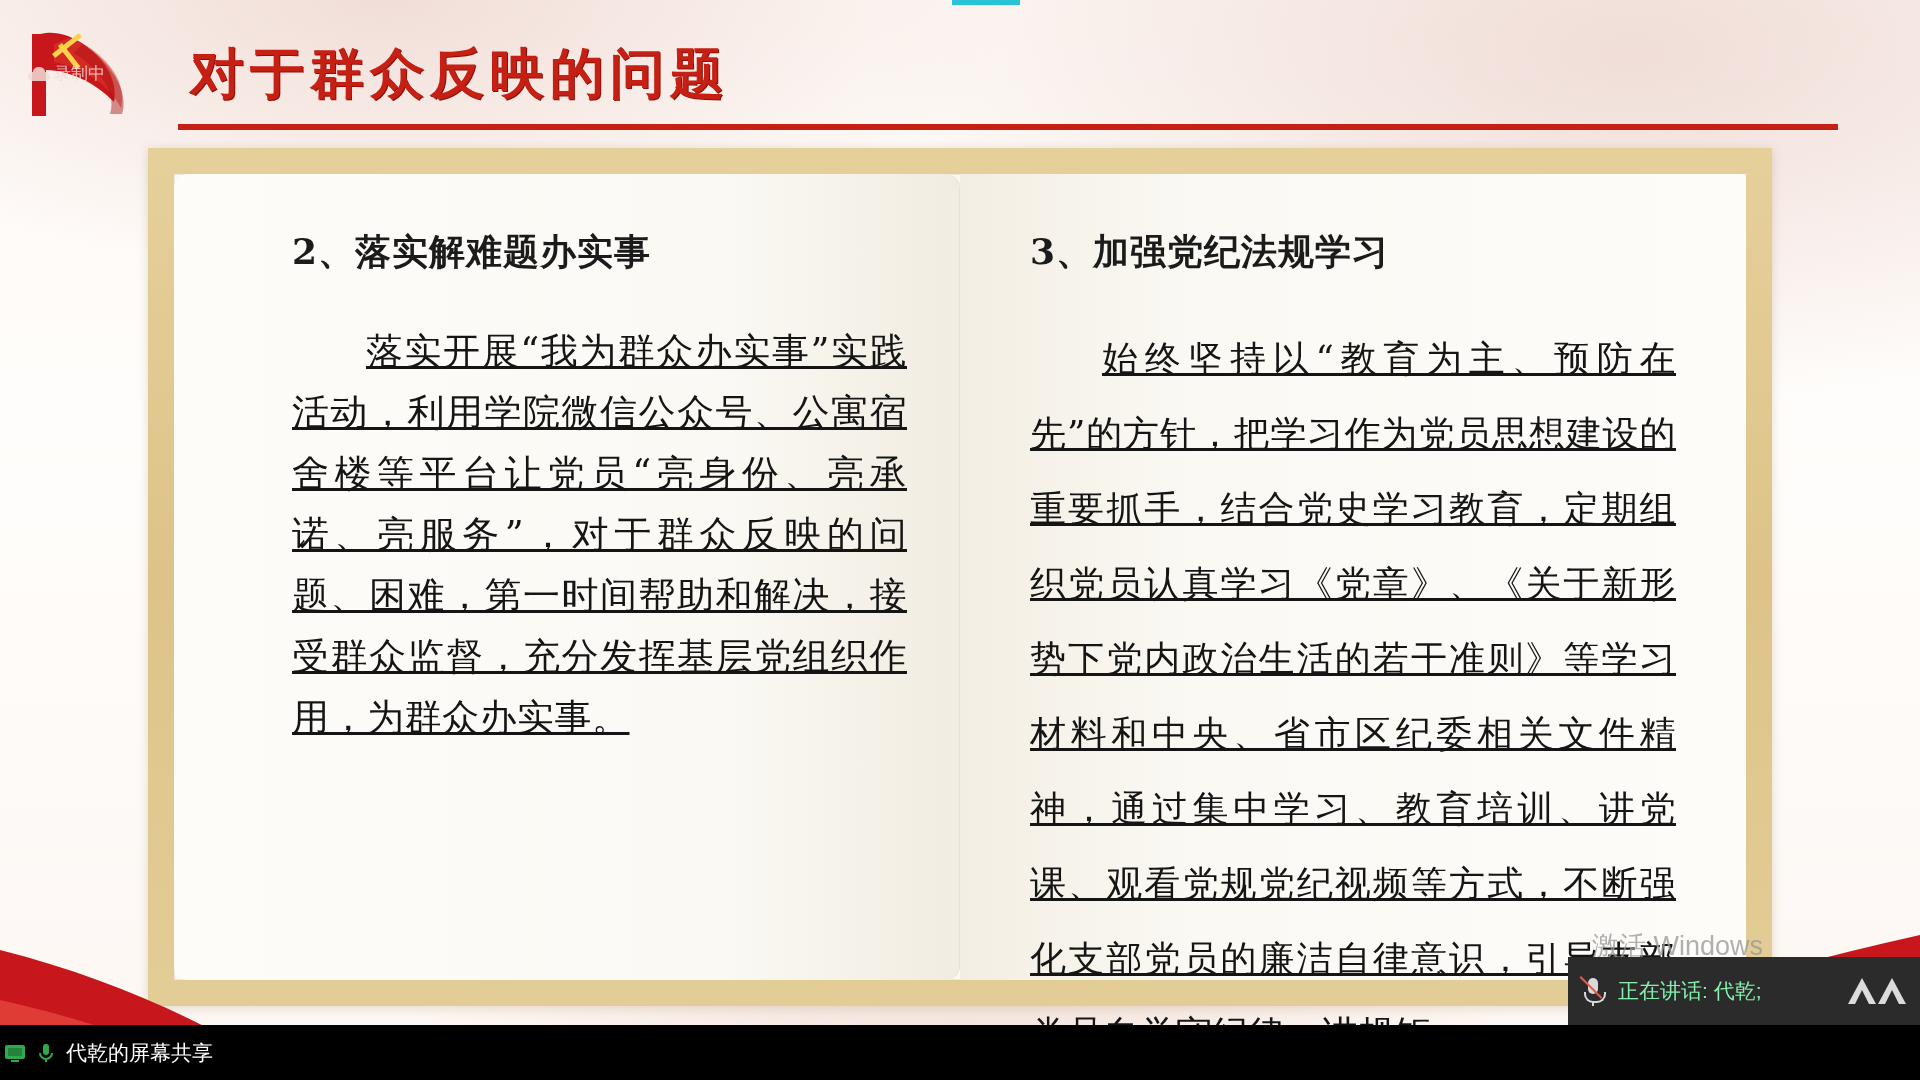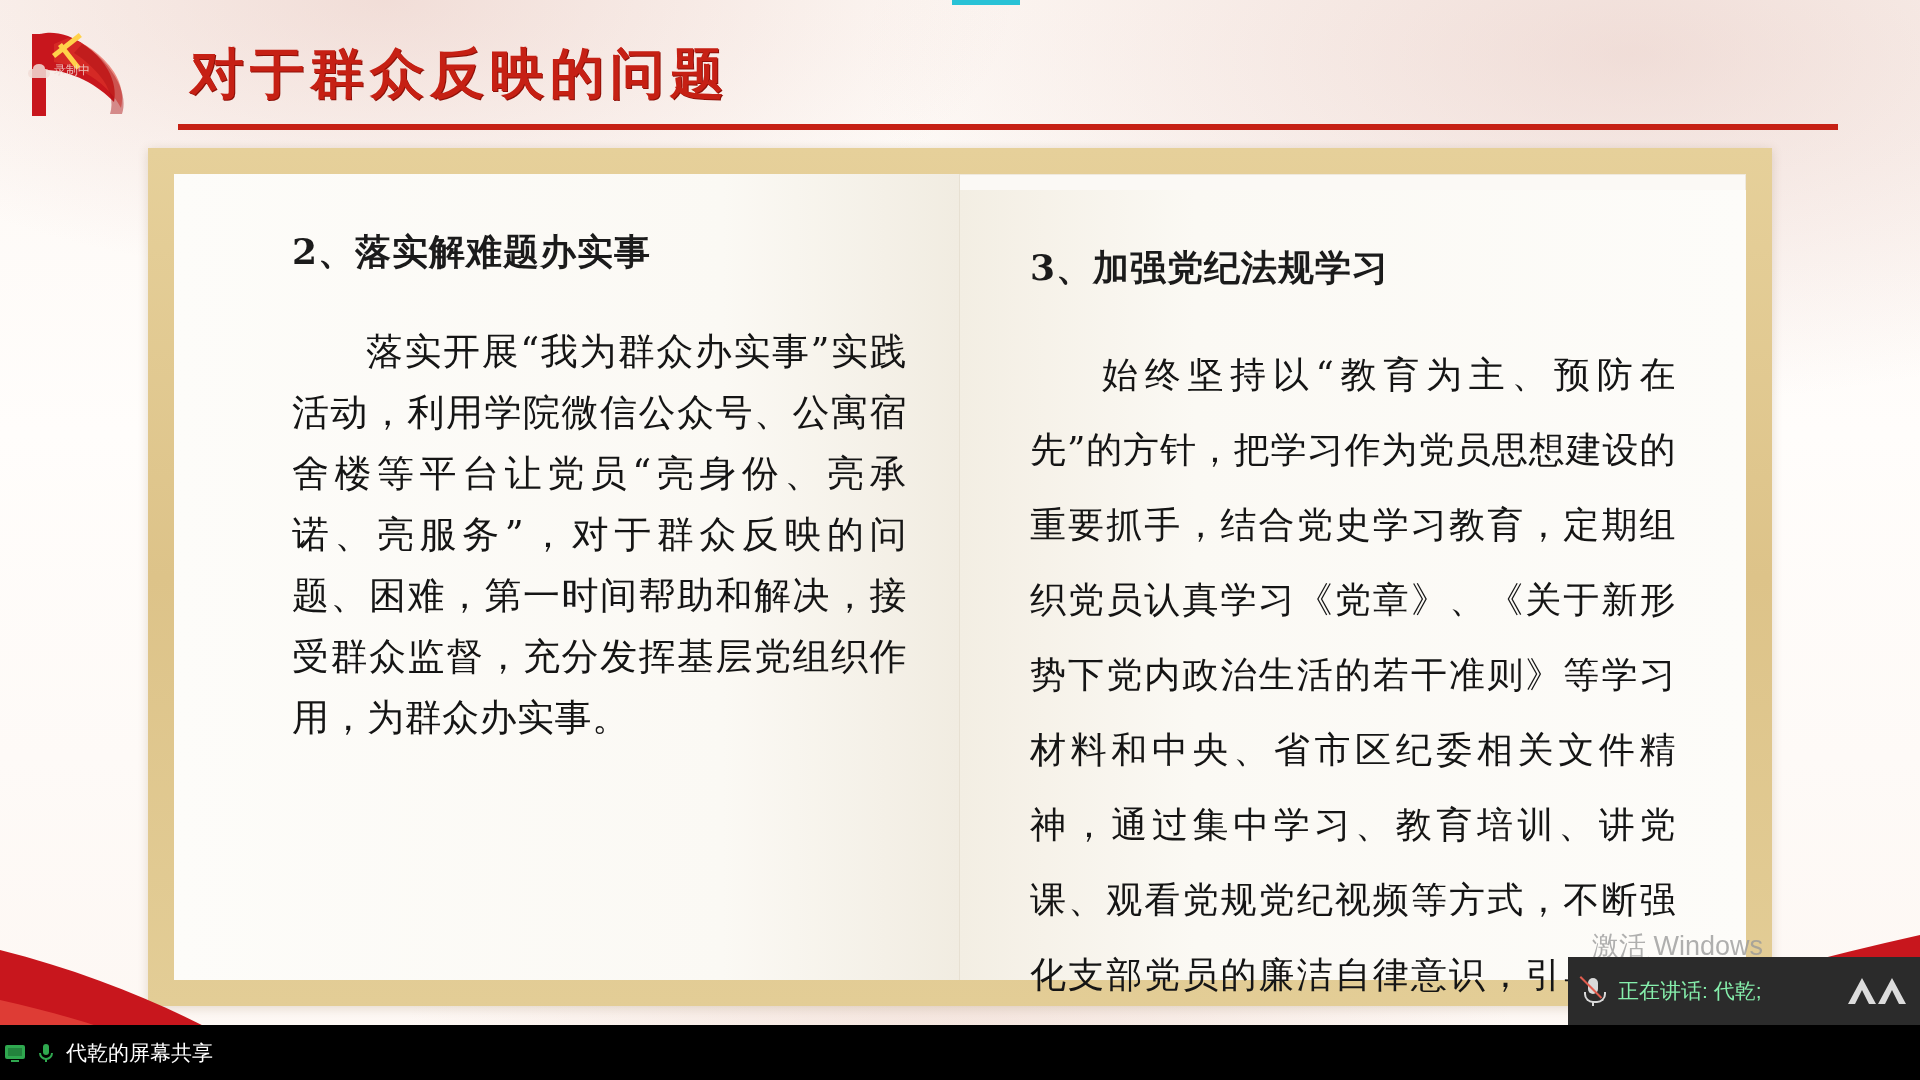--- a/index.html
+++ b/index.html
@@ -63,21 +63,21 @@
   .emblem svg { display: block; }
 
   .watermark-tl {
     position: absolute;
     left: 28px;
     top: 62px;
     display: flex;
     align-items: center;
     gap: 4px;
     color: #f0d9d2;
-    font-size: 12px;
+    font-size: 17px;
     opacity: 0.85;
     pointer-events: none;
   }
   .watermark-tl .cloud {
     width: 22px; height: 14px;
     position: relative;
   }
   .watermark-tl .cloud::before {
     content: "";
     position: absolute;
@@ -140,45 +140,46 @@
     position: relative;
     flex: 1 1 50%;
     box-sizing: border-box;
     padding: 54px 52px 30px 52px;
     background: #fcfaf6;
   }
   .page.left {
     background: linear-gradient(90deg, #fdfcf9 0%, #fbf9f4 70%, #f1ece1 100%);
     border-right: 1px solid #e7e0d2;
     padding-left: 118px;
+    border-radius: 14px;
   }
   .page.right {
     background: linear-gradient(90deg, #f3eee3 0%, #fbf9f4 30%, #fdfcf9 100%);
     padding-left: 70px;
     padding-right: 70px;
-    margin-top: 16px;
   }
 
   .sec-title {
     font-family: "DejaVu Serif", serif;
     font-weight: bold;
     font-size: 36px;
     color: #1b1b1b;
     letter-spacing: 1px;
     margin: 0 0 44px 0;
   }
   .body-text {
     font-family: "DejaVu Serif", serif;
     font-size: 37px;
     line-height: 61px;
     color: #151515;
     text-align: justify;
     text-indent: 2em;
     margin: 0;
     letter-spacing: 0.5px;
+    text-decoration: underline;
   }
   .page.right .body-text {
     font-size: 36px;
     line-height: 75px;
   }
 
   
   .ribbon-left, .ribbon-right {
     position: absolute;
     bottom: 0;

